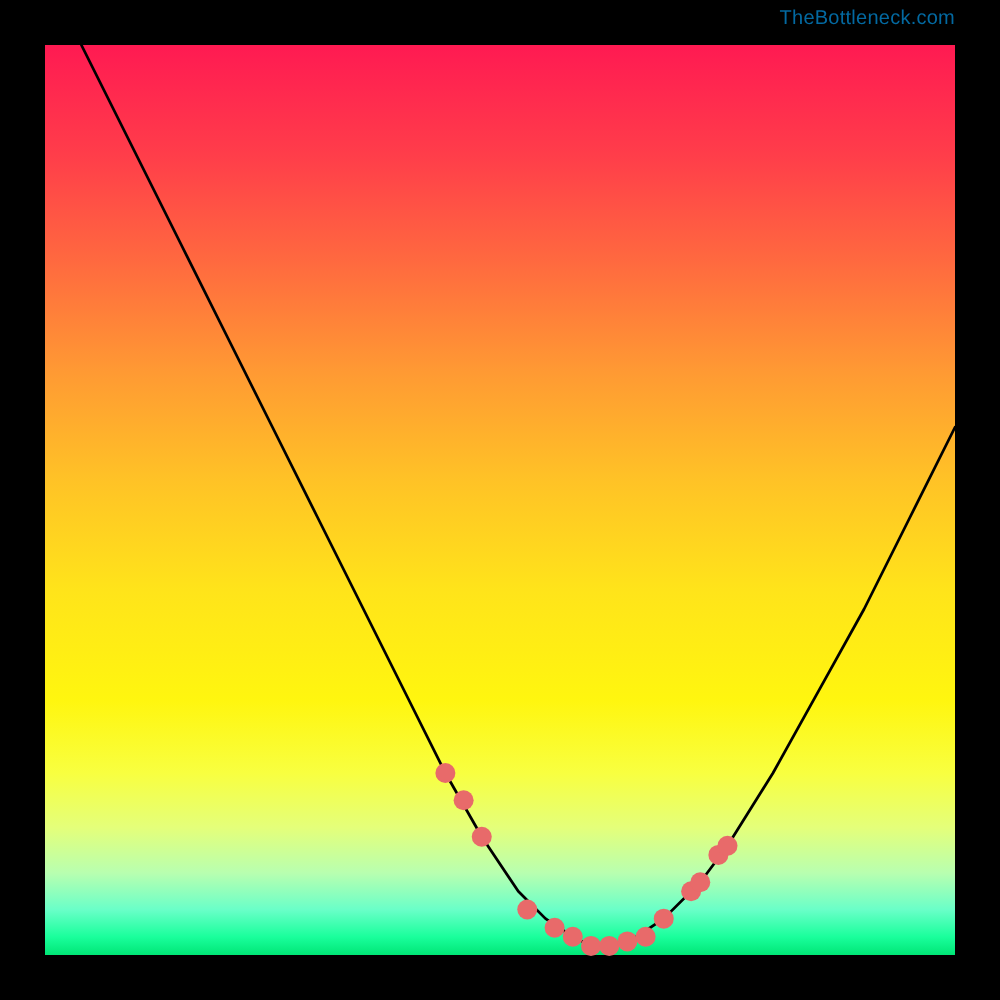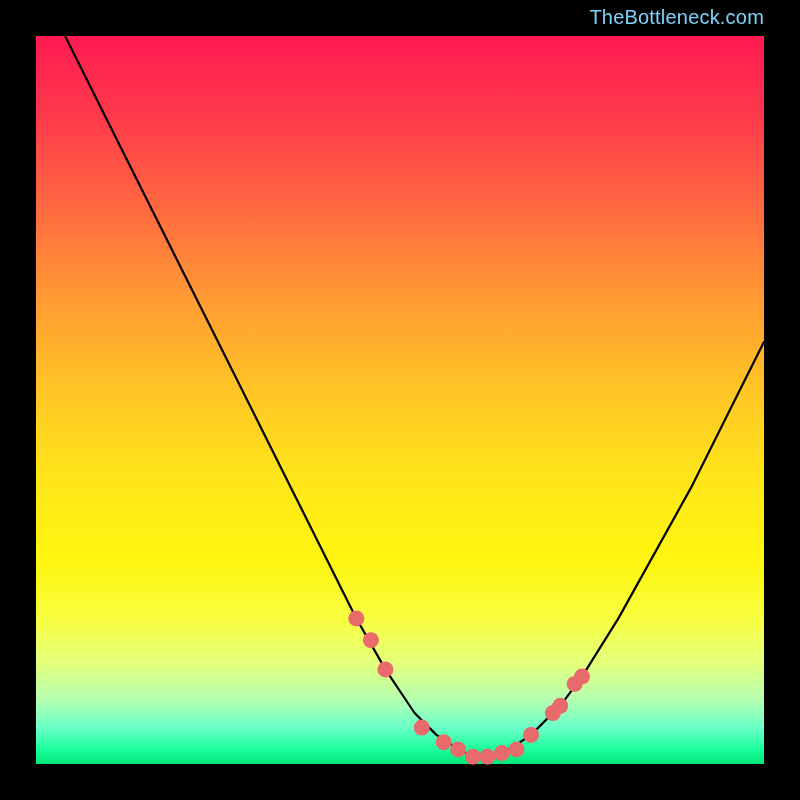--- a/index.html
+++ b/index.html
@@ -29,22 +29,22 @@
       #b8ffb0 91%,
       #6affc8 95%,
       #1aff9c 98%,
       #00e676 100%);
   }
   .watermark {
     position: absolute;
     top: 6px;
     right: 36px;
     font-family: Arial, Helvetica, sans-serif;
-    font-size: 20px;
-    color: #7dd3fc;
+    font-size: 16px;
+    color: #0369a1;
     letter-spacing: 0.2px;
     user-select: none;
   }
   svg.curve {
     position: absolute;
     left: 0; top: 0;
     width: 728px; height: 728px;
     overflow: visible;
   }
 </style>

